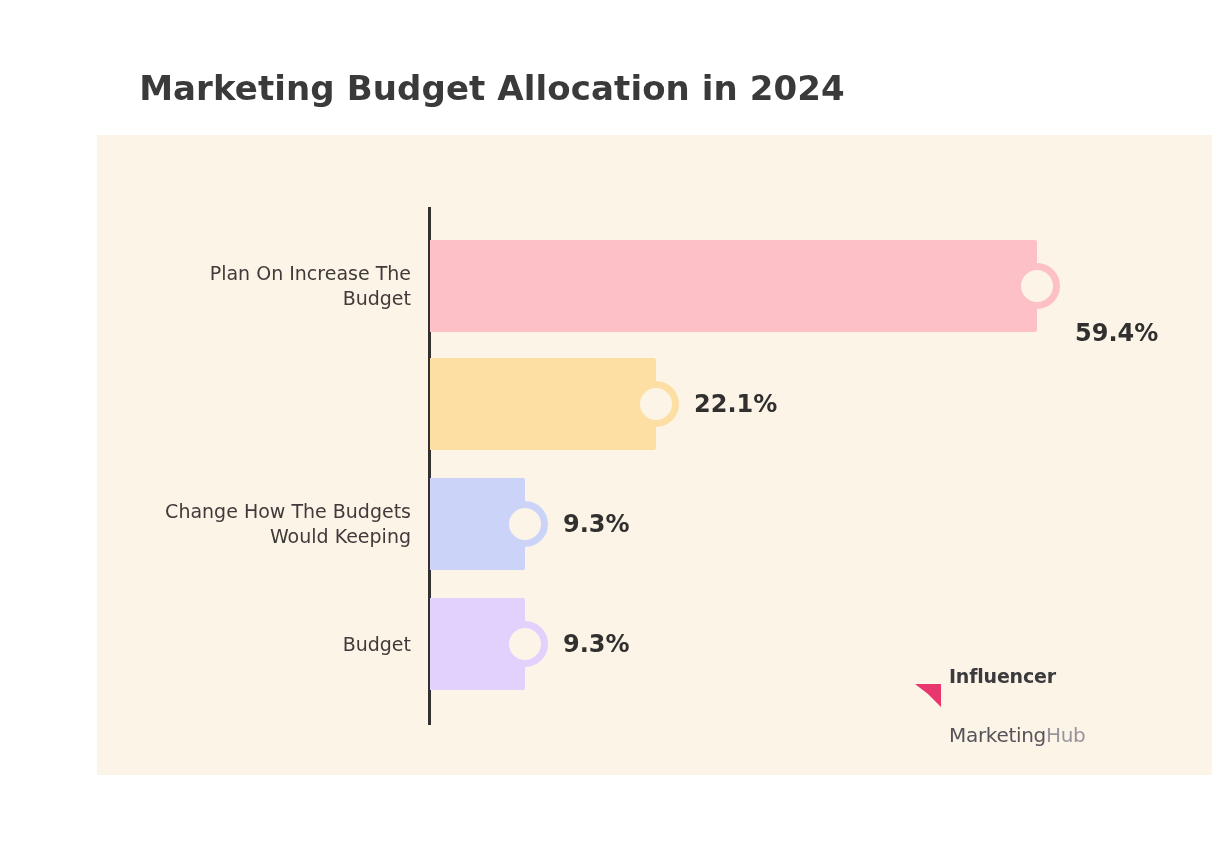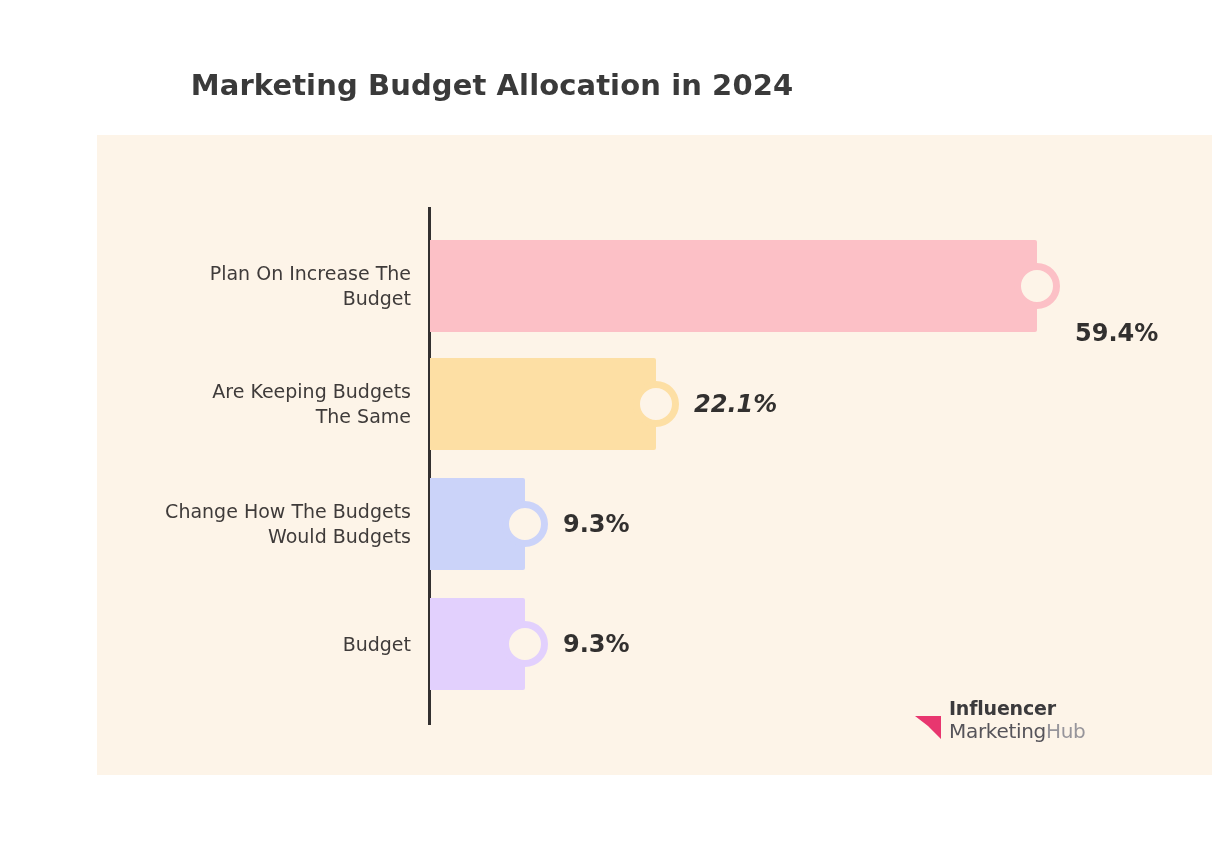--- a/index.html
+++ b/index.html
@@ -23,21 +23,21 @@
     height: 858px;
   }
 
   
   .chart-title {
     position: absolute;
     left: 0;
     top: 68px;
     width: 984px;
     text-align: center;
-    font-size: 29px;
+    font-size: 34px;
     font-weight: bold;
     color: #3a3a3a;
     letter-spacing: 0.1px;
     font-family: "DejaVu Sans", sans-serif;
   }
 
   
   .chart-panel {
     position: absolute;
     left: 97px;
@@ -124,21 +124,21 @@
     color: #32302f;
     white-space: nowrap;
     font-family: "DejaVu Sans", sans-serif;
     line-height: 30px;
   }
 
   
   .logo {
     position: absolute;
     left: 818px;  
-    top: 562px;   
+    top: 530px;   
     width: 180px;
     height: 52px;
   }
   .logo-mark {
     position: absolute;
     left: 0;
     top: 6px;
     width: 34px;
     height: 36px;
   }
@@ -153,20 +153,21 @@
     color: #3b3a3c;
     line-height: 22px;
     letter-spacing: -0.2px;
     font-family: "DejaVu Sans", sans-serif;
   }
   .logo-line2 {
     font-size: 20px;
     line-height: 24px;
     letter-spacing: -0.3px;
     font-family: "DejaVu Sans", sans-serif;
+    margin-top: 36px;
   }
   .logo-marketing { color: #56545a; }
   .logo-hub { color: #97959b; }
 </style>
 </head>
 <body>
 
 <div id="chart-root">
 
   <div class="chart-title">Marketing Budget Allocation in 2024</div>
@@ -181,35 +182,31 @@
         <span>Budget</span>
       </div>
       <div class="bar-track" style="width: 907px;">
         <div class="bar-fill" style="width: 607px; background: rgb(252, 192, 198);"></div>
         <div class="bar-marker" style="left: 607px; border-color: rgb(252, 192, 198); background: rgb(253, 244, 232);"></div>
         <div class="bar-value" style="left: 645px; margin-top: 32px;">59.4%</div>
       </div>
     </div>
 
     <div class="bar-row r1">
-      <div class="bar-label">
-        <span>Are Keeping Budgets</span>
-        <span>The Same</span>
-      </div>
-      <div class="bar-track" style="width: 526px; font-style: italic;">
+      <div class="bar-track" style="width: 526px;">
         <div class="bar-fill" style="width: 226px; background: rgb(253, 223, 164);"></div>
         <div class="bar-marker" style="left: 226px; border-color: rgb(253, 223, 164); background: rgb(253, 244, 232);"></div>
         <div class="bar-value" style="left: 264px;">22.1%</div>
       </div>
     </div>
 
     <div class="bar-row r2">
       <div class="bar-label">
         <span>Change How The Budgets</span>
-        <span>Would Budgets</span>
+        <span>Would Keeping</span>
       </div>
       <div class="bar-track" style="width: 395px;">
         <div class="bar-fill" style="width: 95px; background: rgb(203, 211, 249);"></div>
         <div class="bar-marker" style="left: 95px; border-color: rgb(203, 211, 249); background: rgb(253, 244, 232);"></div>
         <div class="bar-value" style="left: 133px;">9.3%</div>
       </div>
     </div>
 
     <div class="bar-row r3">
       <div class="bar-label">

